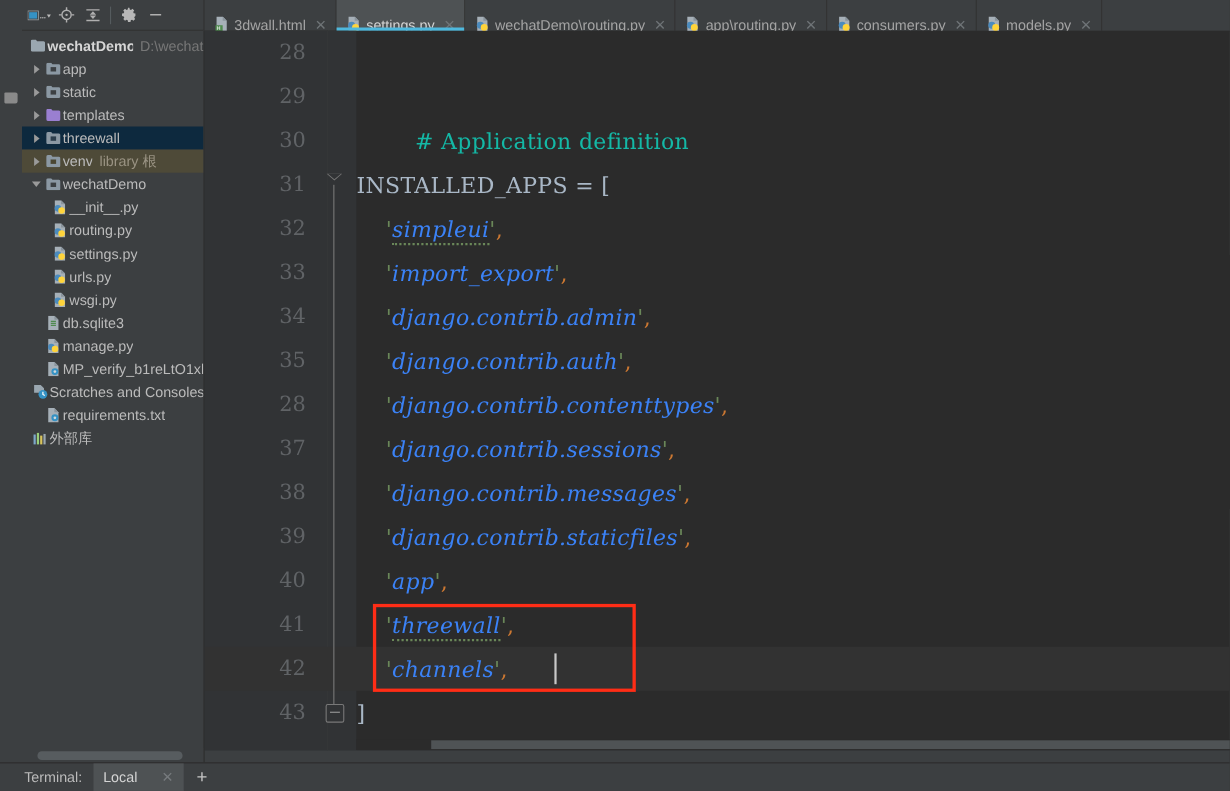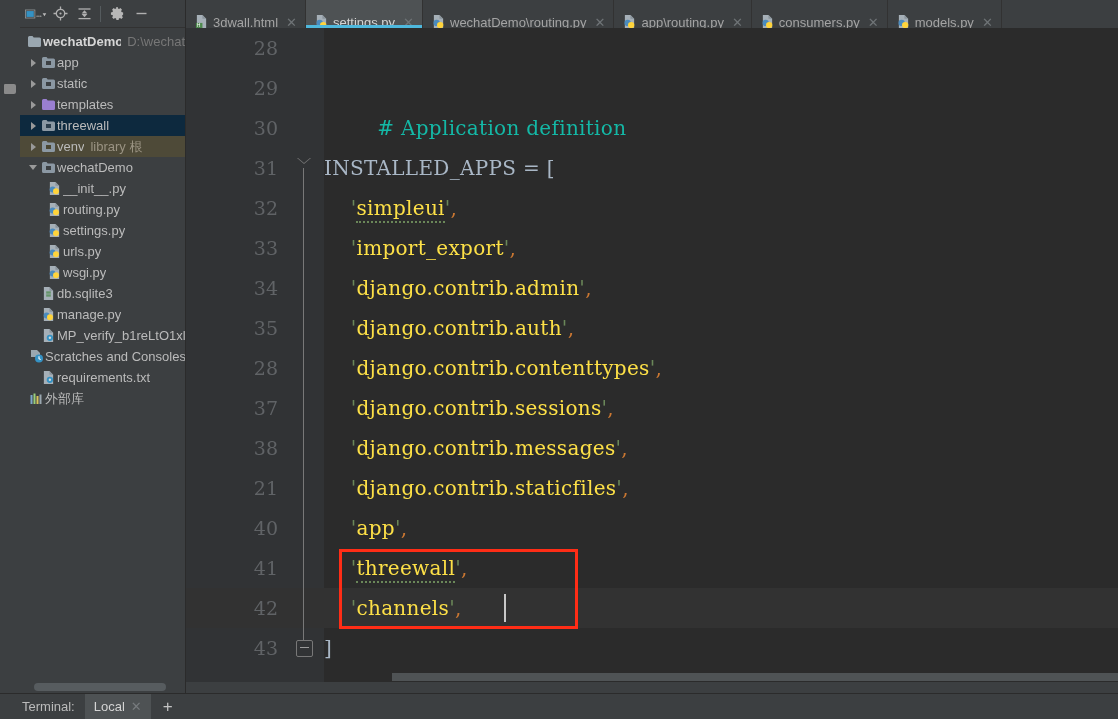--- a/index.html
+++ b/index.html
@@ -115,21 +115,21 @@
     font-family:"DejaVu Serif", serif;font-size:20px;line-height:40px;
     white-space:pre;letter-spacing:.3px;
   }
   .cur-line-bg{
     position:absolute;left:0;right:0;height:40px;background:#323232;
   }
   .tok-cmt{color:#14b8a6;}
   .tok-var{color:#a9b7c6;}
   .tok-op{color:#a9b7c6;}
   .tok-brk{color:#a9b7c6;}
-  .tok-str{color:#fde047;}
+  .tok-str{color:#3b82f6;font-style:italic;}
   .tok-q{color:#6a8759;}
   .tok-comma{color:#cc7832;}
   .squig{
     border-bottom:2px dotted #6a8759;padding-bottom:1px;
   }
   .fold-marker{
     position:absolute;width:15px;height:15px;border:1px solid #787878;
     background:#313335;border-radius:2px;
   }
   .fold-marker:before{
@@ -161,21 +161,21 @@
   }
 
   
   .bottombar{
     position:absolute;left:0;bottom:0;width:1118px;height:25px;
     background:#3c3f41;border-top:1px solid #2b2b2b;
     display:flex;align-items:center;font-size:13px;color:#bbbbbb;
   }
   .bottombar .t-label{padding:0 10px 0 22px;}
   .bottombar .t-tab{
-    display:flex;align-items:center;gap:6px;height:25px;padding:0 9px;
+    display:flex;align-items:center;gap:22px;height:25px;padding:0 9px;
     background:#4e5254;color:#d4d4d4;
   }
   .bottombar .t-tab .x{color:#777b7e;}
   .bottombar .t-plus{padding:0 12px;font-size:17px;color:#c3c3c3;line-height:1;}
 
   
   svg{display:block;}
 </style>
 </head>
 <body>
@@ -541,21 +541,21 @@
     <div class="ln" style="top:40px;">29</div>
     <div class="ln" style="top:80px;">30</div>
     <div class="ln" style="top:120px;">31</div>
     <div class="ln" style="top:160px;">32</div>
     <div class="ln" style="top:200px;">33</div>
     <div class="ln" style="top:240px;">34</div>
     <div class="ln" style="top:280px;">35</div>
     <div class="ln" style="top:320px;">28</div>
     <div class="ln" style="top:360px;">37</div>
     <div class="ln" style="top:400px;">38</div>
-    <div class="ln" style="top:440px;">21</div>
+    <div class="ln" style="top:440px;">39</div>
     <div class="ln" style="top:480px;">40</div>
     <div class="ln" style="top:520px;">41</div>
     <div class="ln" style="top:560px;">42</div>
     <div class="ln" style="top:600px;">43</div>
 
     <div class="fold-arrow" style="left:111px;top:130px;"></div>
     <div class="fold-line" style="left:117px;top:140px;height:478px;"></div>
     <div class="fold-marker" style="left:110px;top:612px;"></div>
 
     <div class="code-area">

